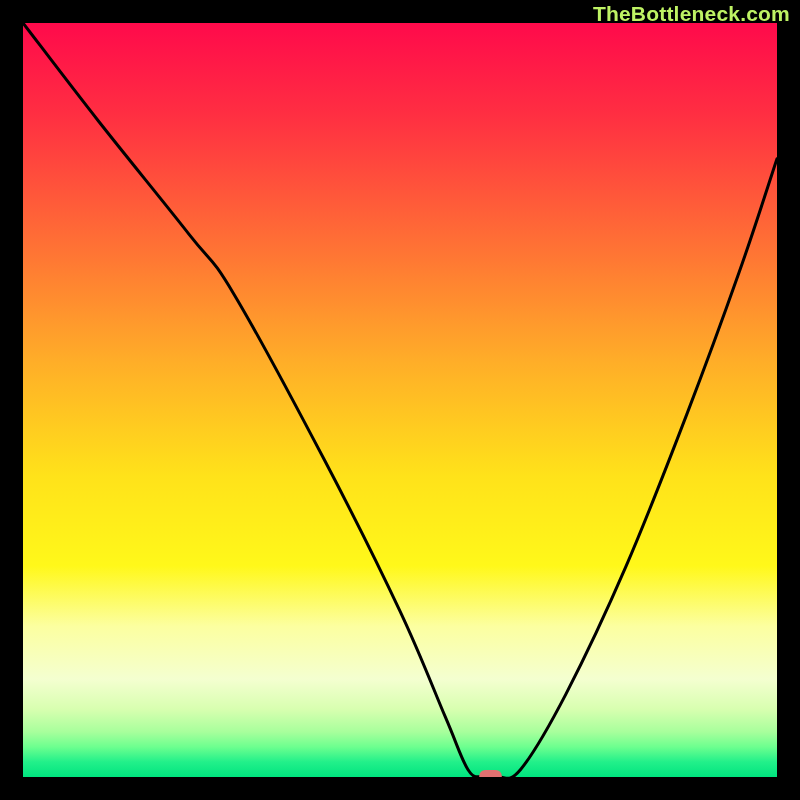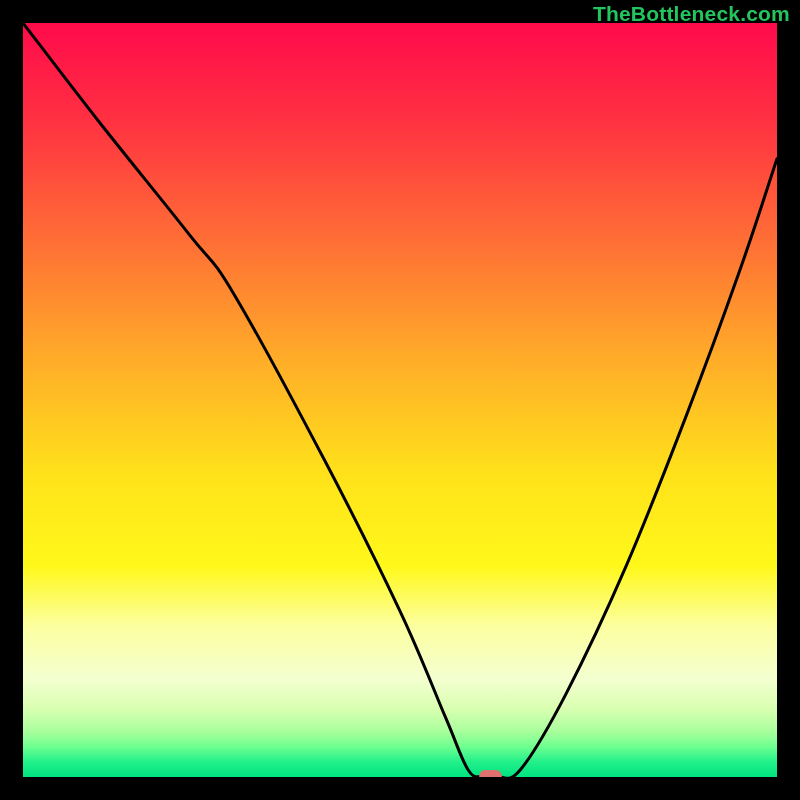--- a/index.html
+++ b/index.html
@@ -24,21 +24,21 @@
     width: 754px;
     height: 754px;
   }
   .watermark {
     position: absolute;
     top: 2px;
     right: 10px;
     font-family: Arial, Helvetica, sans-serif;
     font-size: 21px;
     font-weight: bold;
-    color: #22c55e;
+    color: #bef264;
     letter-spacing: 0.2px;
   }
   svg {
     position: absolute;
     left: 0;
     top: 0;
   }
 </style>
 </head>
 <body>

